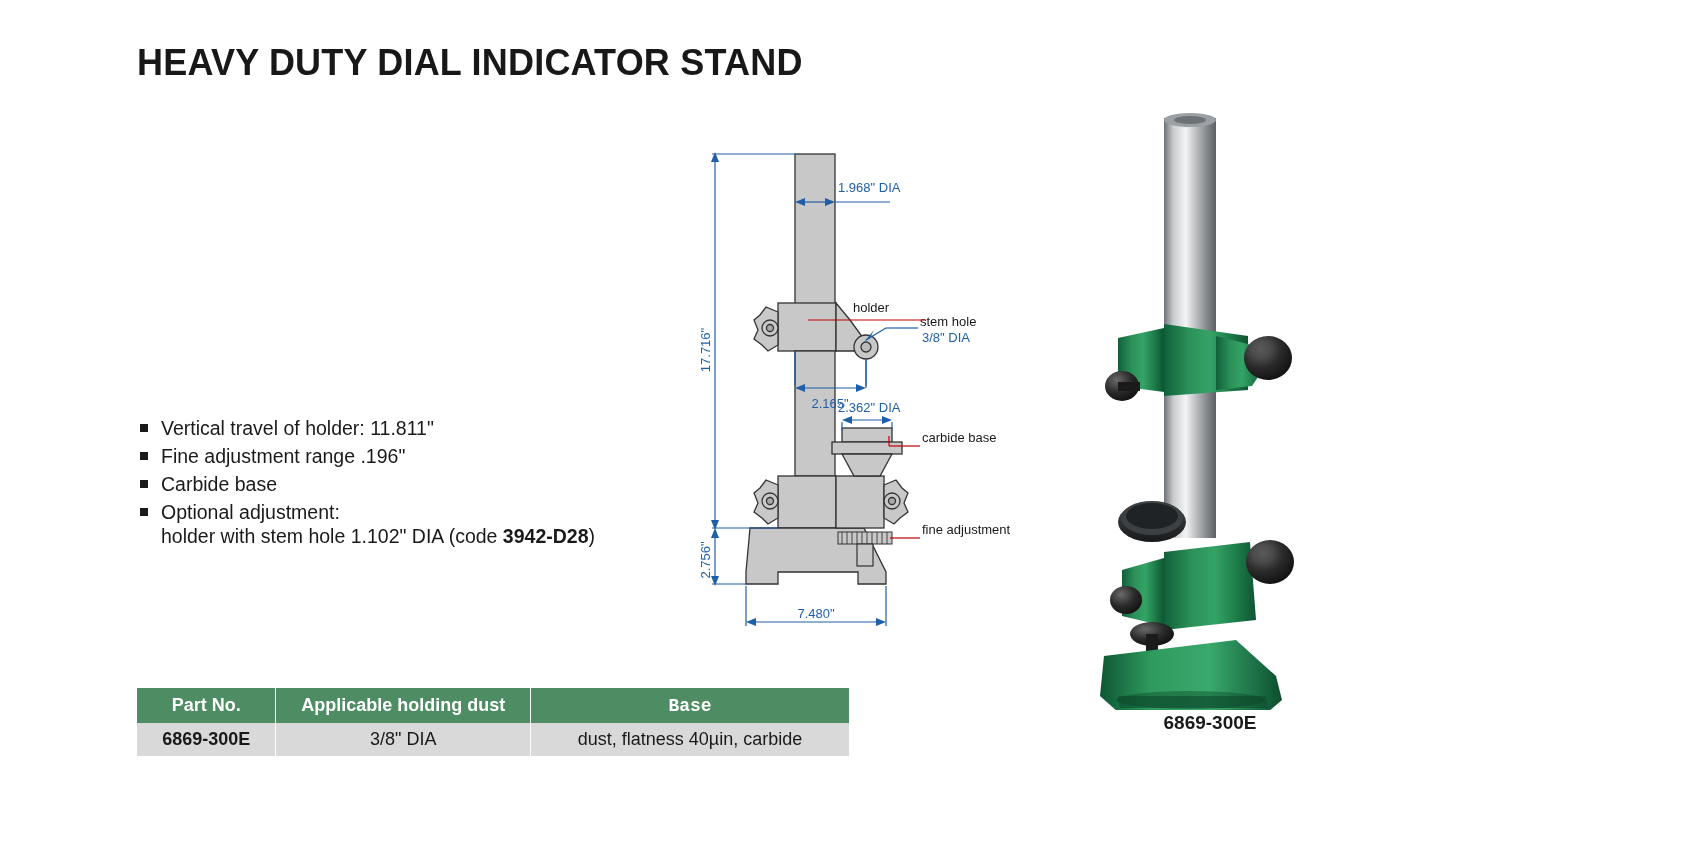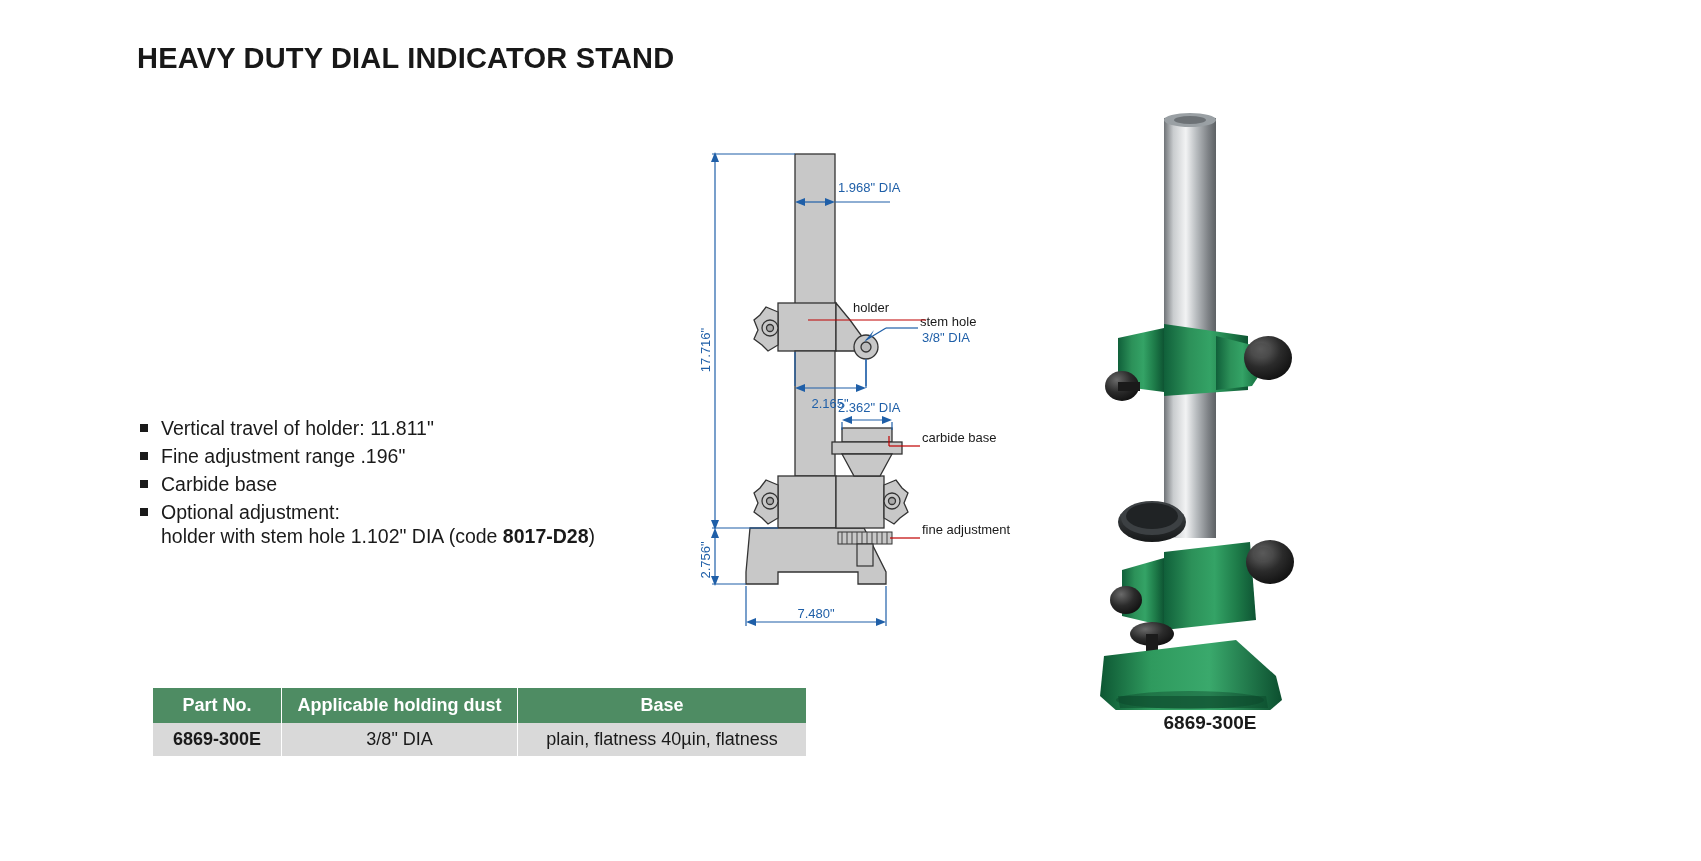--- a/index.html
+++ b/index.html
@@ -6,46 +6,45 @@
   body{
     width:1701px;height:861px;background:#ffffff;
     font-family:"Liberation Sans","DejaVu Sans",sans-serif;
     color:#1a1a1a;overflow:hidden;position:relative;
   }
   .page{position:relative;width:1701px;height:861px;}
 
   
   .title{
     position:absolute;left:137px;top:42px;
-    font-size:29px;font-weight:bold;letter-spacing:.2px;color:#181818;
+    font-size:36px;font-weight:bold;letter-spacing:.2px;color:#181818;
     white-space:nowrap;
   }
 
   
   .features{position:absolute;left:140px;top:416px;width:560px;}
   .feat{display:flex;align-items:flex-start;margin-bottom:4px;}
   .bullet{
     width:8px;height:8px;background:#1a1a1a;flex:0 0 8px;
     margin-top:8px;margin-right:13px;
   }
   .feat-txt{font-size:19.5px;line-height:24px;color:#1a1a1a;}
   .feat-sub{font-size:19.5px;line-height:24px;margin-left:21px;color:#1a1a1a;}
   .feat-sub b{font-weight:bold;}
 
   
   .spec-table{
-    position:absolute;left:137px;top:688px;width:653px;
+    position:absolute;left:137px;top:688px;width:712px;
     border-collapse:collapse;
-    margin-left:16px;
   }
   .spec-table th{
     background:#4e8c63;color:#ffffff;font-size:18px;font-weight:bold;
     padding:7px 4px;text-align:center;border-right:1px solid #ffffff;
   }
-  .spec-table th:last-child{border-right:none;}
+  .spec-table th:last-child{border-right:none;font-family:Liberation Mono, monospace;}
   .spec-table td{
     background:#d9d9d9;color:#1a1a1a;font-size:18px;
     padding:6px 4px;text-align:center;border-right:1px solid #ffffff;
   }
   .spec-table td:last-child{border-right:none;}
   .spec-table td.pn{font-weight:bold;}
   .col-pn{width:130px;}
   .col-stem{width:245px;}
   .col-base{width:309px;}
 
@@ -78,21 +77,21 @@
       <span class="feat-txt">Fine adjustment range .196"</span>
     </div>
     <div class="feat">
       <span class="bullet"></span>
       <span class="feat-txt">Carbide base</span>
     </div>
     <div class="feat">
       <span class="bullet"></span>
       <span>
         <span class="feat-txt">Optional adjustment:</span>
-        <div class="feat-sub" style="margin-left:0;"><span>holder with stem hole 1.102" DIA (code </span><b>8017-D28</b><span>)</span></div>
+        <div class="feat-sub" style="margin-left:0;"><span>holder with stem hole 1.102" DIA (code </span><b>3942-D28</b><span>)</span></div>
       </span>
     </div>
   </div>
 
   <div class="drawing">
     <svg width="360" height="510" viewBox="0 0 360 510" xmlns="http://www.w3.org/2000/svg">
       <defs>
         <marker id="arrR" markerWidth="9" markerHeight="7" refX="8" refY="3.5" orient="auto">
           <polygon points="0,0 9,3.5 0,7" fill="#1f5fa8"></polygon>
         </marker>
@@ -308,18 +307,18 @@
       <tr>
         <th class="col-pn">Part No.</th>
         <th class="col-stem">Applicable holding dust</th>
         <th class="col-base">Base</th>
       </tr>
     </thead>
     <tbody>
       <tr>
         <td class="pn">6869-300E</td>
         <td>3/8" DIA</td>
-        <td>plain, flatness 40µin, flatness</td>
+        <td>dust, flatness 40µin, carbide</td>
       </tr>
     </tbody>
   </table>
 
 </div>
 
 </body></html>

